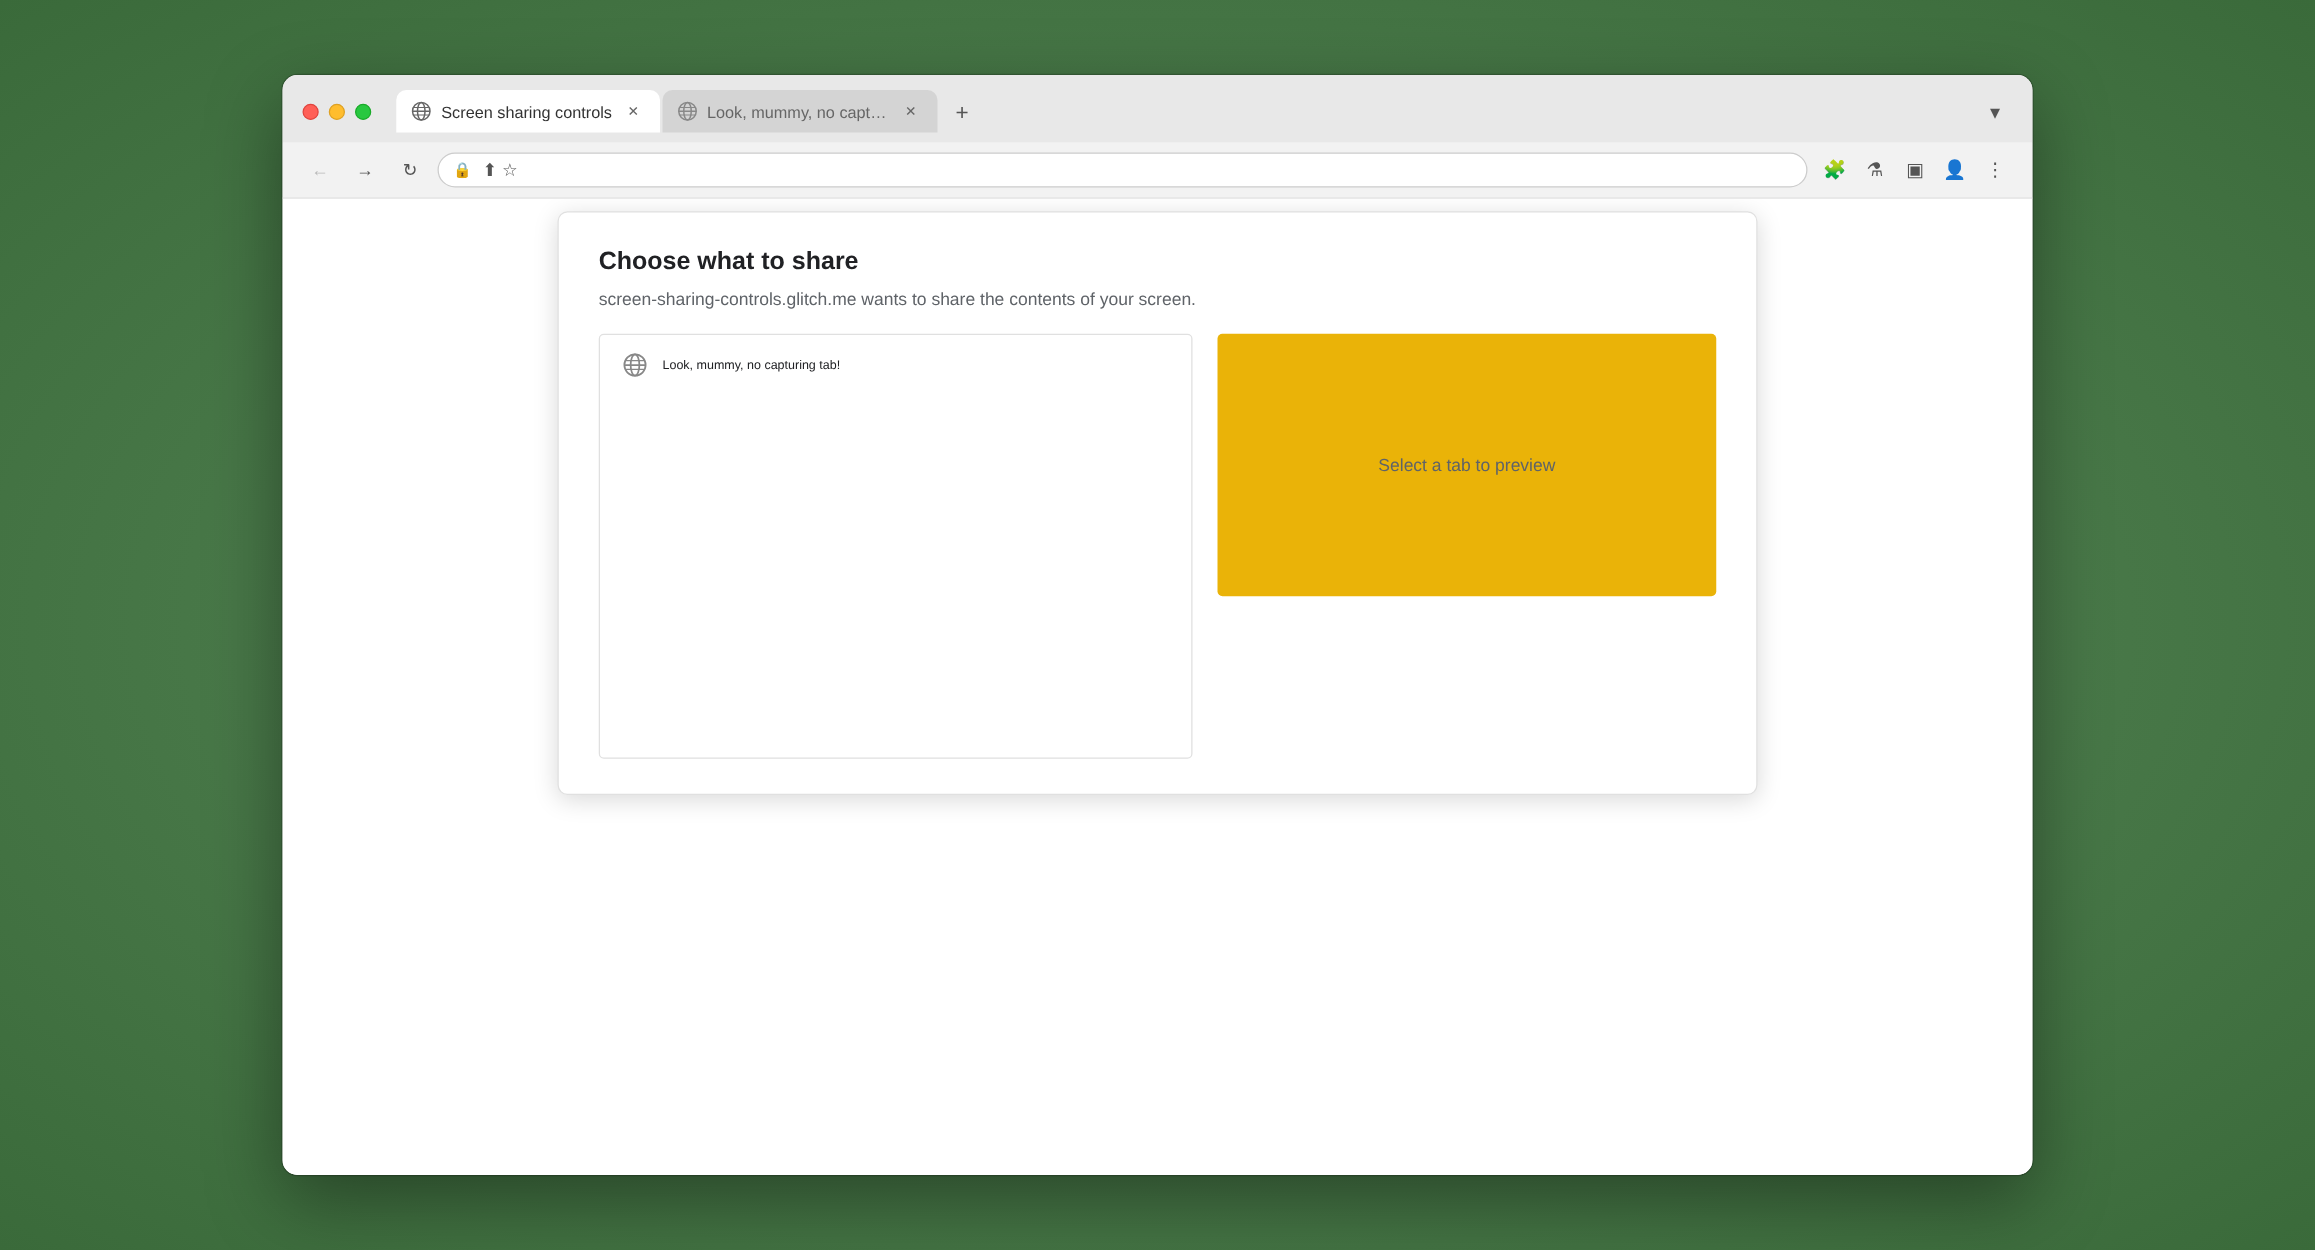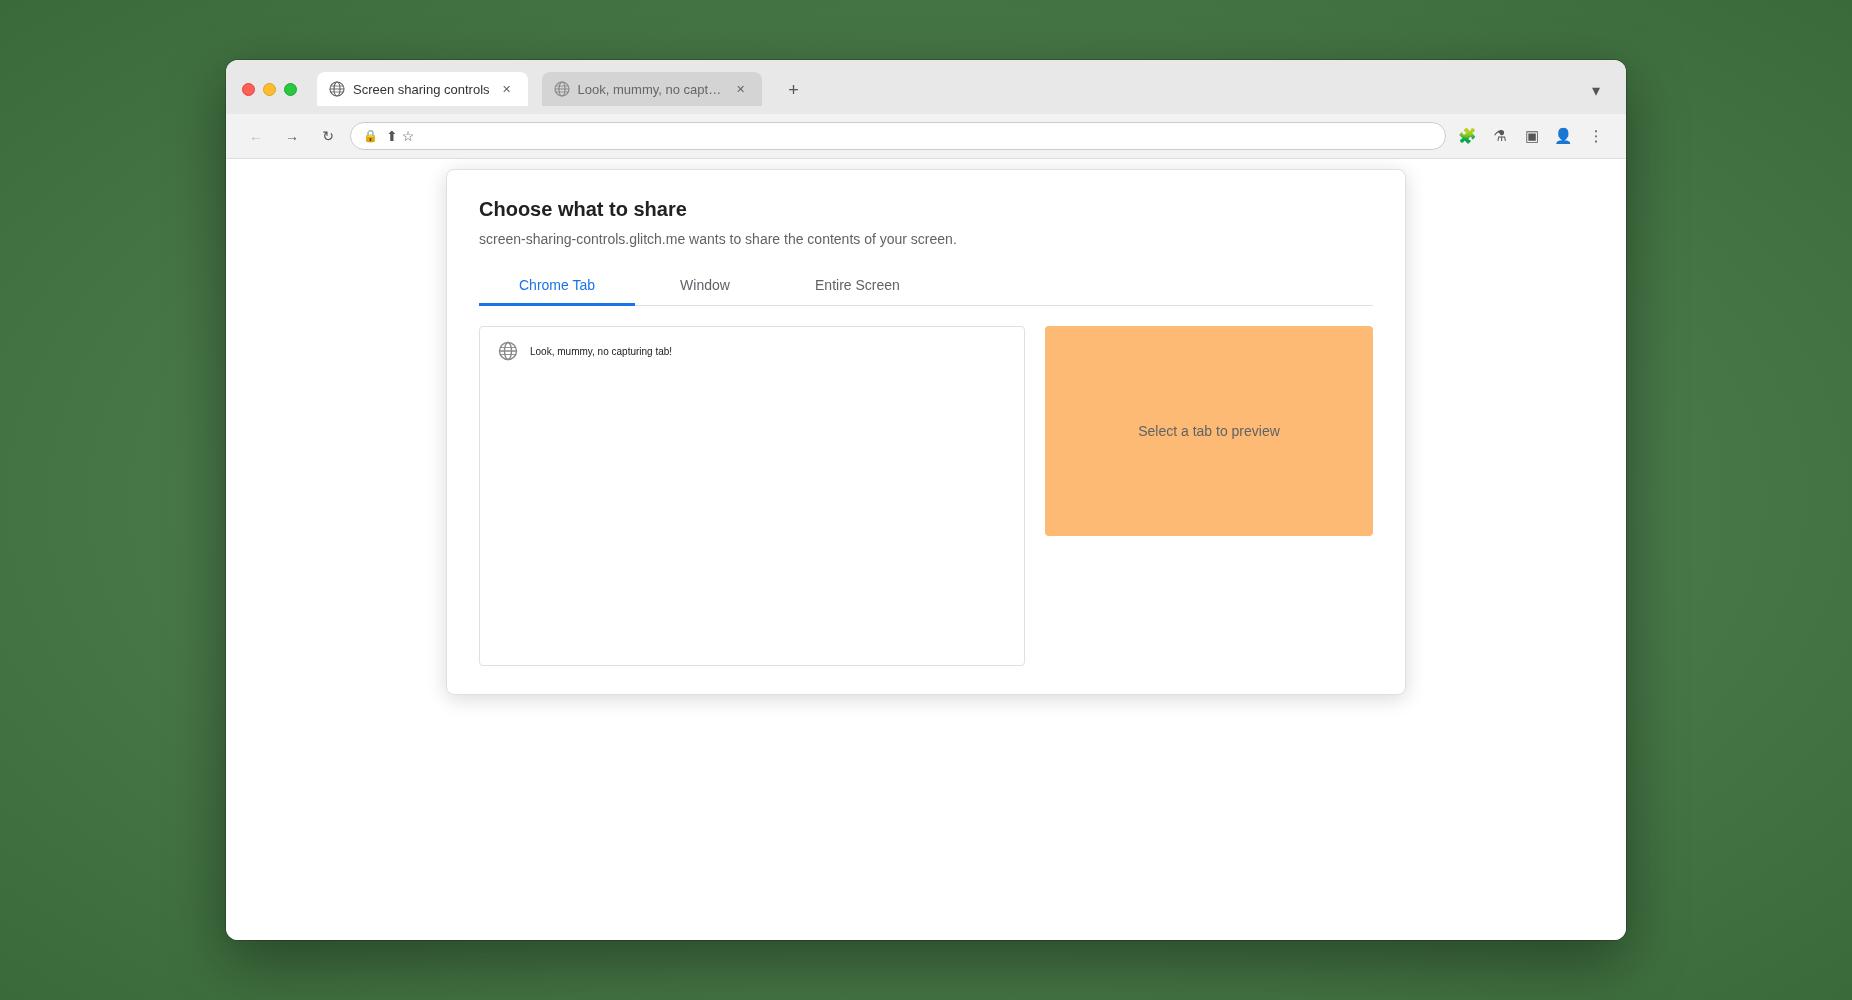--- a/index.html
+++ b/index.html
@@ -54,21 +54,21 @@
     }
 
     .traffic-light.close { background: #ff5f57; border: 1px solid #e0443e; }
     .traffic-light.minimize { background: #ffbd2e; border: 1px solid #dea123; }
     .traffic-light.maximize { background: #28c840; border: 1px solid #1aab29; }
 
     .tabs-row {
       display: flex;
       align-items: flex-end;
       flex: 1;
-      gap: 14px;
+      gap: 2px;
       justify-content: space-between;
     }
 
     .tab {
       display: flex;
       align-items: center;
       gap: 8px;
       padding: 8px 12px;
       border-radius: 8px 8px 0 0;
       font-size: 13px;
@@ -312,22 +312,22 @@
       height: 20px;
     }
 
     .tab-item-title {
       font-size: 10px;
       color: #202124;
     }
 
     
     .preview-panel {
-      width: 328px;
-      background: #fdba74;
+      width: 399px;
+      background: #eab308;
       border-radius: 4px;
       display: flex;
       align-items: center;
       justify-content: center;
       min-height: 200px;
       max-height: 210px;
     }
 
     .preview-text {
       font-size: 14px;
@@ -414,25 +414,20 @@
     </div>
   </div>
 
   <div class="page-content">
     <div class="dialog-container">
       <div class="dialog">
 
         <div class="dialog-title">Choose what to share</div>
         <div class="dialog-subtitle">screen-sharing-controls.glitch.me wants to share the contents of your screen.</div>
 
-        <div class="share-tabs">
-          <div class="share-tab active">Chrome Tab</div>
-          <div class="share-tab">Window</div>
-          <div class="share-tab">Entire Screen</div>
-        </div>
 
         <div class="share-content">
 
           <div class="tab-list-panel">
             <div class="tab-list-item">
               <span class="tab-item-favicon">
                 <svg width="20" height="20" viewBox="0 0 20 20" fill="none">
                   <circle cx="10" cy="10" r="8.5" stroke="#888" stroke-width="1.4" fill="none"></circle>
                   <ellipse cx="10" cy="10" rx="3.5" ry="8.5" stroke="#888" stroke-width="1.4" fill="none"></ellipse>
                   <line x1="1.5" y1="10" x2="18.5" y2="10" stroke="#888" stroke-width="1.4"></line>

